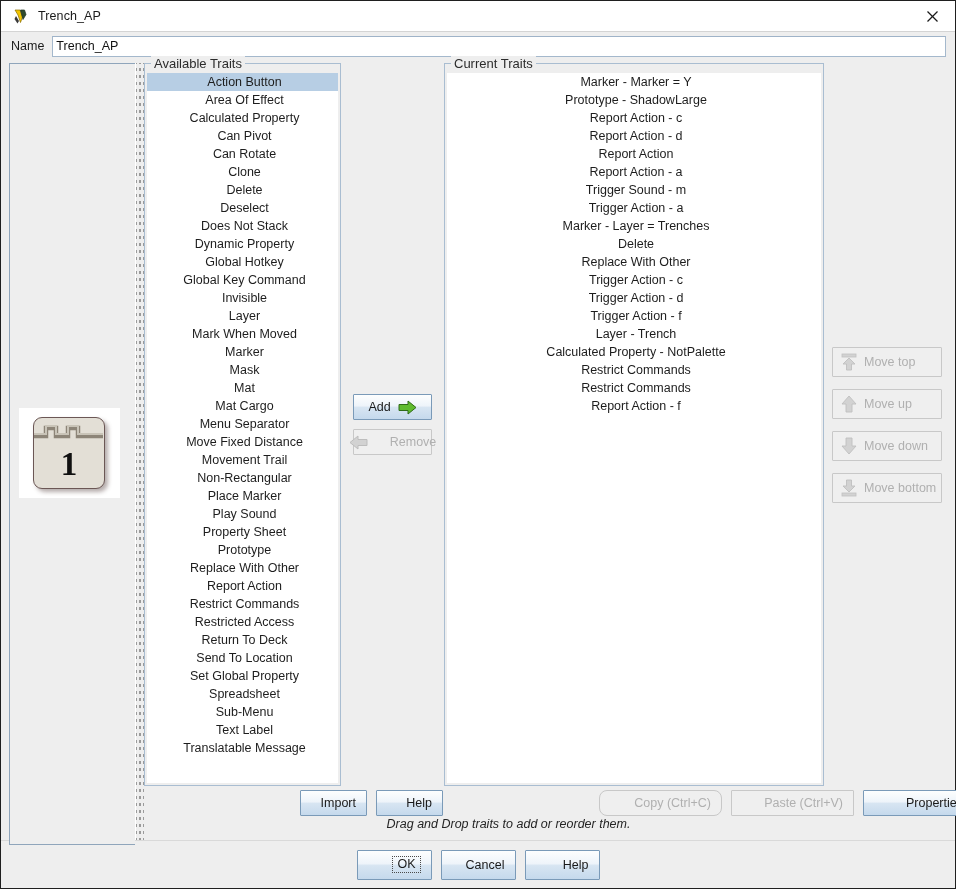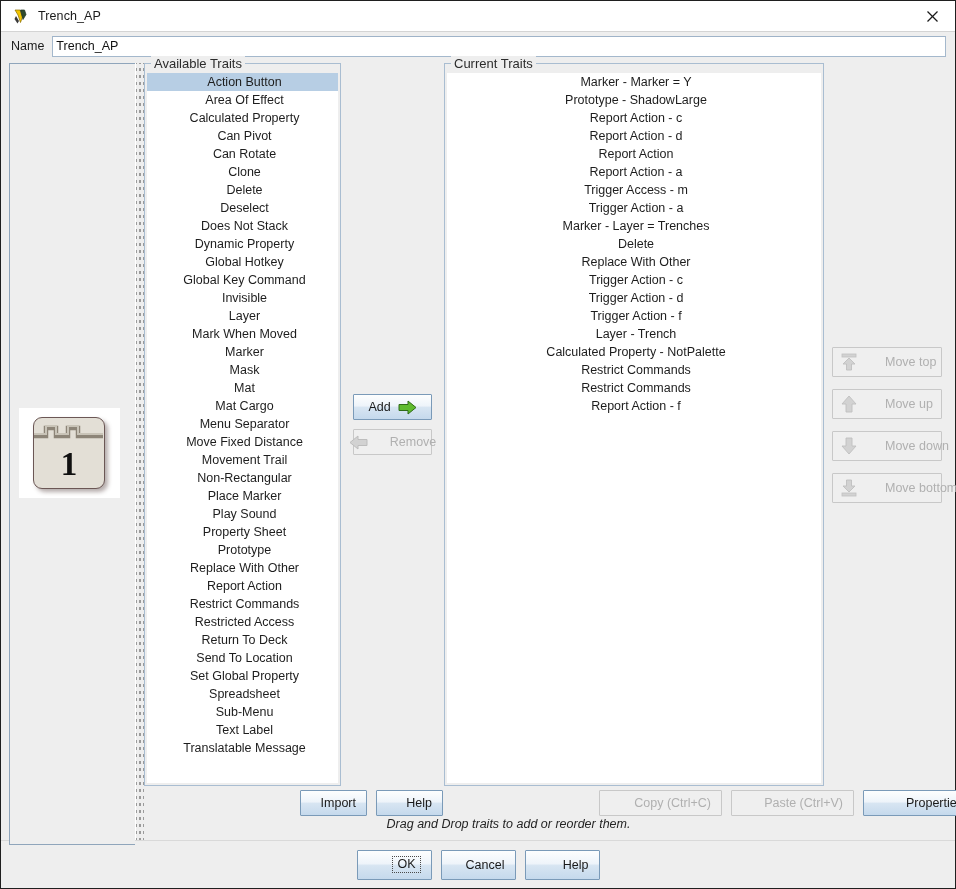--- a/index.html
+++ b/index.html
@@ -263,21 +263,21 @@
     cursor: default;
   }
   .btn .glyph { display: inline-flex; align-items: center; }
 
   #add-btn  { width: 79px; justify-content: center; gap: 7px; padding: 0 16px; }
   #remove-btn { width: 79px; justify-content: center; gap: 22px; padding: 0 6px; }
   .move-btn {
     width: 110px;
     height: 30px;
     justify-content: flex-start;
-    gap: 26px;
+    gap: 5px;
     padding: 0 6px;
   }
 
   
   #traits-bottom {
     height: 54px;
     min-height: 54px;
     position: relative;
     padding-top: 4px;
   }
@@ -289,21 +289,21 @@
     gap: 9px;
   }
   #left-btn-group .btn { width: 67px; height: 26px; }
   #right-btn-group {
     position: absolute;
     left: 455px;
     top: 4px;
     display: flex;
     gap: 9px;
   }
-  #copy-btn { width: 123px; height: 26px; }
+  #copy-btn { width: 123px; height: 26px; border-radius: 8px; }
   #paste-btn { width: 123px; height: 26px; }
   #props-btn { width: 111px; height: 26px; }
   #hint-text {
     position: absolute;
     top: 31px;
     left: 16px; right: 0;
     text-align: center;
     font-size: 12.5px;
     font-style: italic;
     color: #252525;
@@ -440,21 +440,21 @@
 
         <div id="current-panel" class="titled-panel">
           <div class="panel-title">Current Traits</div>
           <ul class="list-box" id="current-list">
               <li>Marker - Marker = Y</li>
               <li>Prototype - ShadowLarge</li>
               <li>Report Action - c</li>
               <li>Report Action - d</li>
               <li>Report Action</li>
               <li>Report Action - a</li>
-              <li>Trigger Access - m</li>
+              <li>Trigger Sound - m</li>
               <li>Trigger Action - a</li>
               <li>Marker - Layer = Trenches</li>
               <li>Delete</li>
               <li>Replace With Other</li>
               <li>Trigger Action - c</li>
               <li>Trigger Action - d</li>
               <li>Trigger Action - f</li>
               <li>Layer - Trench</li>
               <li>Calculated Property - NotPalette</li>
               <li>Restrict Commands</li>

